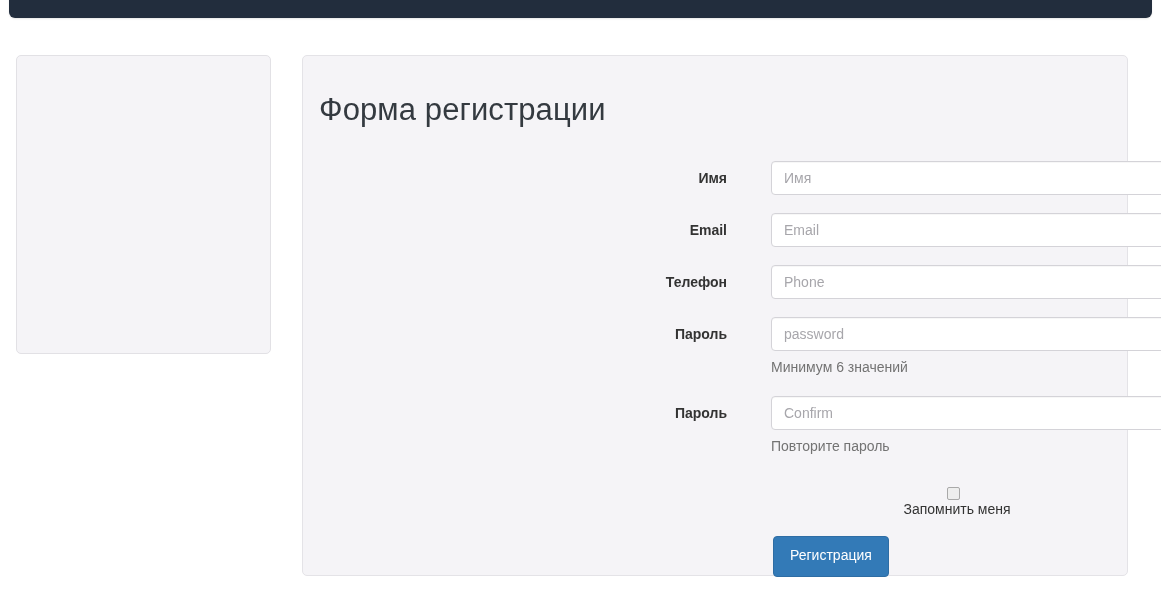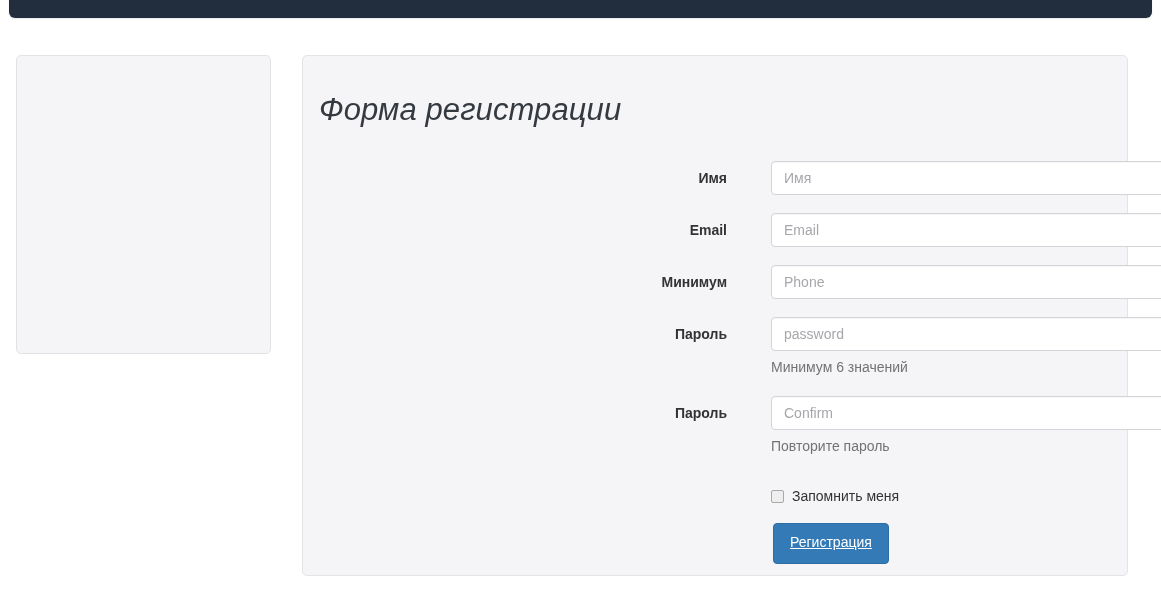--- a/index.html
+++ b/index.html
@@ -54,21 +54,20 @@
   .panel-title {
     position: absolute;
     left: 16px;
     top: 36px;
     font-size: 31px;
     font-weight: normal;
     color: #343a40;
     letter-spacing: 0.1px;
     white-space: nowrap;
     margin: 0;
-    font-style: italic;
   }
 
   
   .form-area {
     position: absolute;
     left: 16px;
     top: 105px;
     width: 100%;
   }
 
@@ -123,20 +122,21 @@
     line-height: 1.42857;
   }
 
   
   .checkbox-row {
     position: relative;
     margin-left: 452px;
     margin-top: 30px;
     display: flex;
     align-items: center;
+    flex-direction: column;
   }
   .cb-box {
     width: 13px;
     height: 13px;
     border: 1px solid #a9a9a9;
     background: #eeeeee;
     border-radius: 2px;
     margin-right: 8px;
     flex: 0 0 auto;
   }
@@ -156,21 +156,20 @@
     padding: 9px 16px 10px 16px;
     font-size: 14px;
     font-family: "Liberation Sans", "DejaVu Sans", sans-serif;
     line-height: 1.42857;
     color: #ffffff;
     background-color: #337ab7;
     border: 1px solid #2e6da4;
     border-radius: 4px;
     cursor: pointer;
     white-space: nowrap;
-    text-decoration: underline;
   }
 </style>
 </head>
 <body>
 
 <div class="navbar"></div>
 
 <div class="side-panel"></div>
 
 <div class="form-panel">
@@ -187,21 +186,21 @@
     </div>
 
     <div class="form-row">
       <label class="form-label">Email</label>
       <div class="input-wrap">
         <input class="form-control" type="text" placeholder="Email" style="">
       </div>
     </div>
 
     <div class="form-row">
-      <label class="form-label">Минимум</label>
+      <label class="form-label">Телефон</label>
       <div class="input-wrap">
         <input class="form-control" type="text" placeholder="Phone" style="">
       </div>
     </div>
 
     <div class="form-row">
       <label class="form-label">Пароль</label>
       <div class="input-wrap">
         <input class="form-control" type="text" placeholder="password" style="">
         <span class="help-block">Минимум 6 значений</span>

